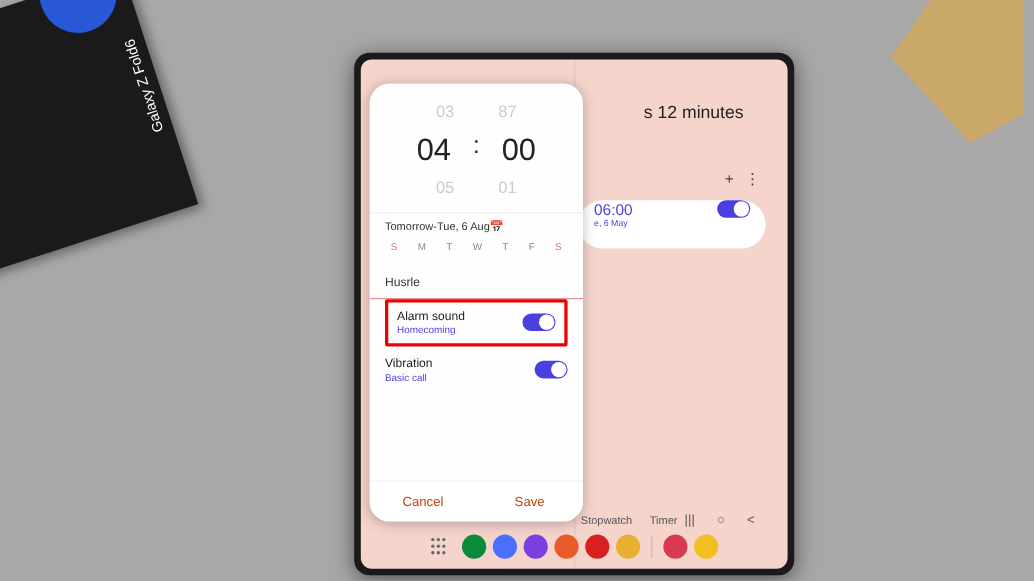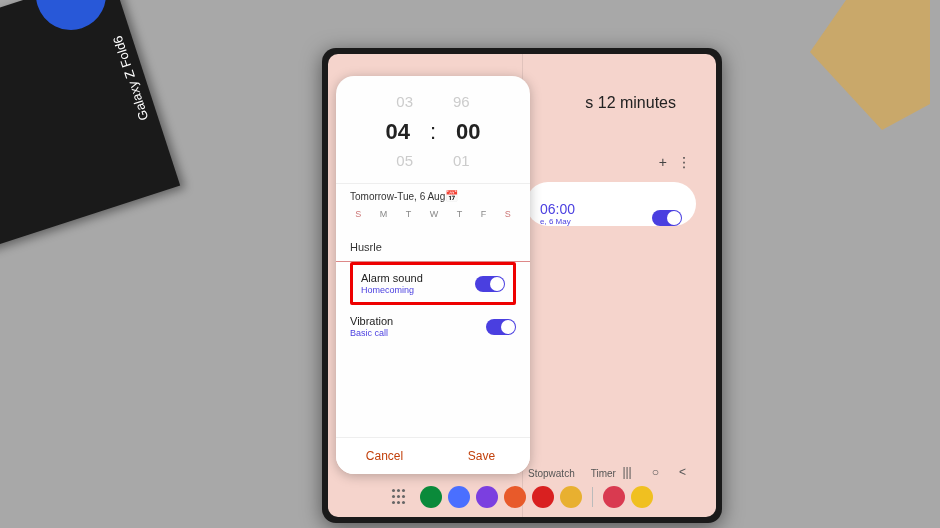--- a/index.html
+++ b/index.html
@@ -9,29 +9,29 @@
 .box-logo{position:absolute;width:70px;height:70px;border-radius:50%;background:#2858d8;top:-25px;right:10px}
 .wood{position:absolute;top:0;right:10px;width:120px;height:130px;background:#c9a86a;clip-path:polygon(30% 0,100% 0,100% 80%,60% 100%,0 40%)}
 .tablet{position:absolute;left:322px;top:48px;width:400px;height:475px;background:#1a1a1a;border-radius:14px;padding:6px;box-shadow:0 4px 20px rgba(0,0,0,0.5)}
 .screen{width:100%;height:100%;background:#f5d4cc;border-radius:10px;position:relative;overflow:hidden}
 .fold{position:absolute;left:50%;top:0;width:1px;height:100%;background:rgba(0,0,0,0.08)}
 .status{display:flex;justify-content:space-between;padding:4px 10px;font-size:9px;color:#333}
 .status-r{display:flex;gap:3px;align-items:center}
 .subtitle{position:absolute;top:40px;right:40px;font-size:16px;color:#222}
 .alarm-row{position:absolute;top:100px;right:25px;display:flex;align-items:center;gap:10px;font-size:12px}
 .add-icon,.more-icon{color:#444;font-size:14px}
-.card{position:absolute;top:128px;right:20px;width:170px;height:44px;background:#fff;border-radius:22px;display:flex;align-items:flex-end;justify-content:space-between;padding:0 14px;font-size:13px}
+.card{position:absolute;top:128px;right:20px;width:170px;height:44px;background:#fff;border-radius:22px;display:flex;align-items:flex-start;justify-content:space-between;padding:0 14px;font-size:13px}
 .card-left{display:flex;flex-direction:column}
 .card-time{color:#4a3fe0;font-size:14px}
 .card-date{font-size:8px;color:#4a3fe0}
 .dialog{position:absolute;top:22px;left:8px;width:194px;height:398px;background:#fefefe;border-radius:18px;box-shadow:0 2px 12px rgba(0,0,0,0.25);overflow:hidden}
 .picker{text-align:left;padding:14px 0 10px}
 .pick-row{display:flex;justify-content:center;gap:20px;font-size:15px;line-height:1.6}
 .fade{color:#ccc}
-.main-time{font-size:22px;color:#222;font-weight:700}
+.main-time{font-size:28px;color:#222;font-weight:400}
 .colon{font-size:22px;color:#222}
 .date-row{padding:6px 14px 4px;display:flex;justify-content:flex-start;align-items:center;font-size:10px;color:#333;border-top:1px solid #eee}
 .cal-icon{font-size:11px}
 .days{display:flex;justify-content:space-around;padding:2px 10px 8px;font-size:9px;color:#888}
 .days span:first-child,.days span:last-child{color:#c77}
 .name-row{padding:10px 14px 6px;border-bottom:1px solid #d88}
 .name-row input{border:none;width:100%;font-size:11px;color:#333;background:transparent;outline:none}
 .opt{padding:10px 14px;display:flex;justify-content:space-between;align-items:center}
 .opt-left{display:flex;flex-direction:column;gap:1px}
 .opt-title{font-size:11px;color:#222}
@@ -76,21 +76,21 @@
         <span class="card-date">e, 6 May</span>
       </div>
       <div class="toggle"></div>
     </div>
 
     <div class="dialog">
       <div class="picker">
         <div class="pick-row fade">
             <span>03</span>
             <span></span>
-            <span>96</span>
+            <span>87</span>
           </div>
         <div class="pick-row">
             <span class="main-time">04</span>
             <span class="colon">:</span>
             <span class="main-time">00</span>
           </div>
         <div class="pick-row fade">
             <span>05</span>
             <span></span>
             <span>01</span>

